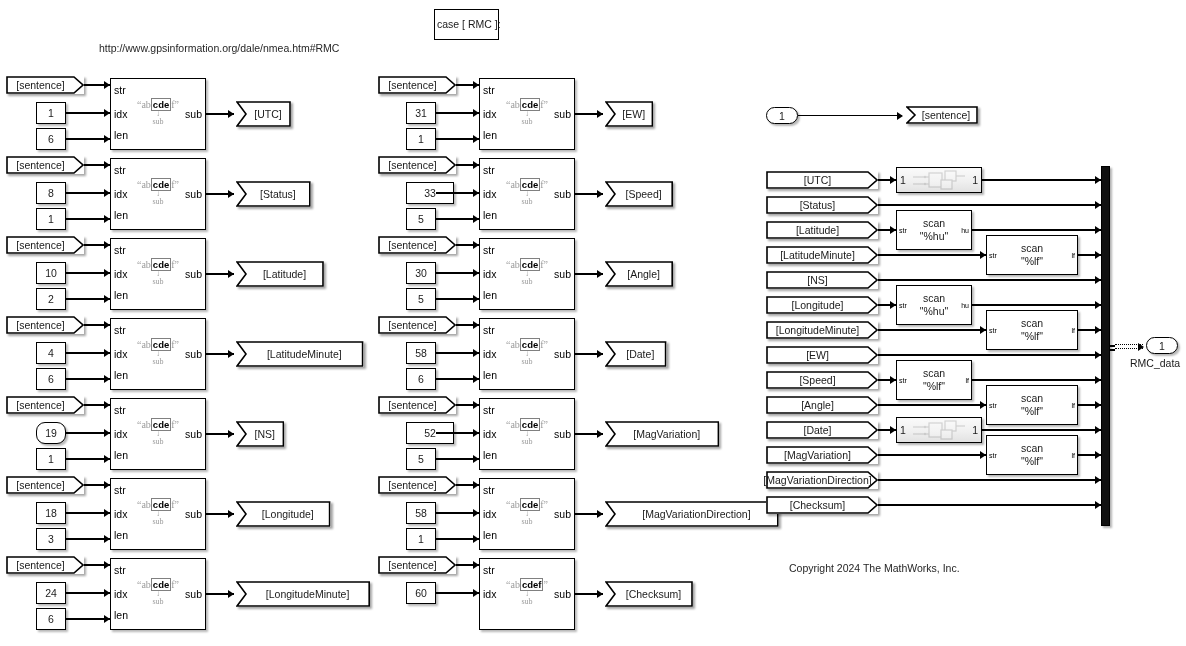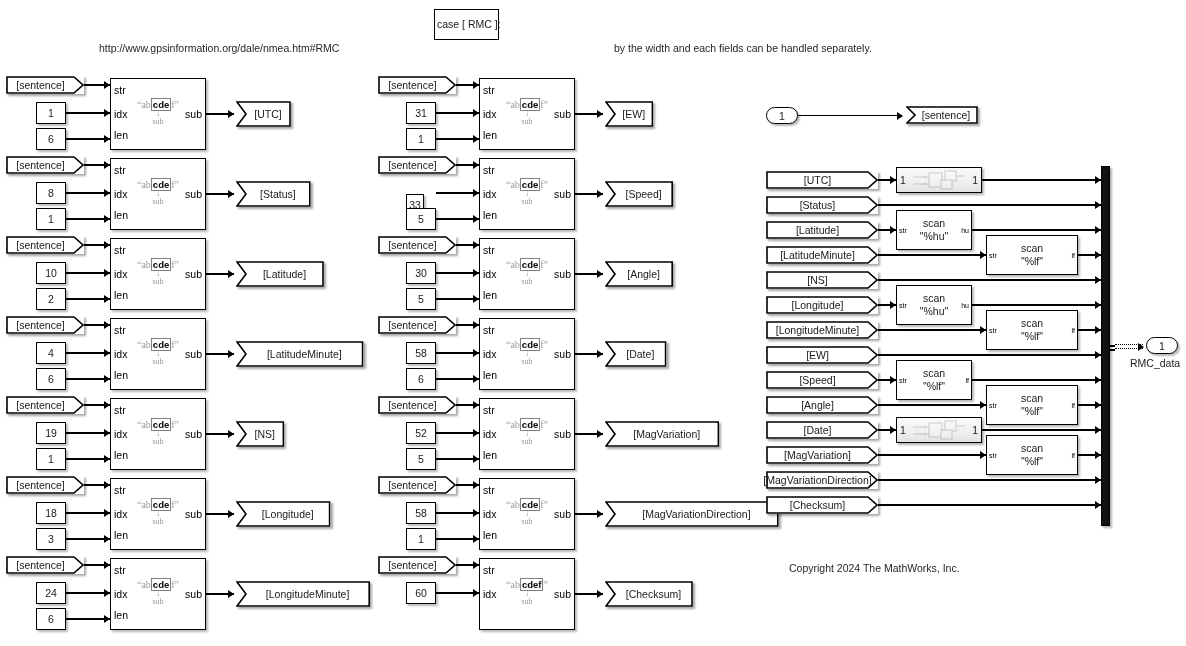--- a/index.html
+++ b/index.html
@@ -163,21 +163,20 @@
 
 <div class="annot" style="left:99px; top:13px;">
   <div>http://www.gpsinformation.org/dale/nmea.htm#RMC</div>
 </div>
 
 <div class="annot-box" style="left:434px; top:9px; width:65px; height:31px;">
   <span>case [ RMC ]:</span>
 </div>
 
 <div class="annot" style="left:614px; top:13px;">
-  <div>by the width and each fields can be handled separately.</div>
 </div>
 
 <div class="annot" style="left:789px; top:561px;">Copyright 2024 The MathWorks, Inc.</div>
 
 <div id="extract-columns">
     <div class="tag" style="left:6px; top:76px; width:78px; height:18px;">
       <svg class="outline" viewBox="0 0 78 18" preserveAspectRatio="none">
         <path d="M1,1 L68,1 L77,9 L68,17 L1,17 Z" fill="#fff" stroke="#000" stroke-width="1.6"></path>
       </svg>
       <span style="padding-right:9px;">[sentence]</span>
@@ -325,21 +324,21 @@
       <span style="padding-left:9px;">[LatitudeMinute]</span>
     </div>
     <div class="tag" style="left:6px; top:396px; width:78px; height:18px;">
       <svg class="outline" viewBox="0 0 78 18" preserveAspectRatio="none">
         <path d="M1,1 L68,1 L77,9 L68,17 L1,17 Z" fill="#fff" stroke="#000" stroke-width="1.6"></path>
       </svg>
       <span style="padding-right:9px;">[sentence]</span>
     </div>
     <div class="wire h" style="left:84px; top:404.3px; width:26px;"></div>
     <div class="arrowhead" style="left:104px; top:401px;"></div>
-    <div class="constblk" style="left:36px; top:422px; width:30px; height:22px;">
+    <div class="constblk" style="left:36px; top:422px; width:30px; height:22px;border-radius:9px;">
       <span>19</span>
     </div>
     <div class="wire h" style="left:66px; top:432.3px; width:44px;"></div>
     <div class="arrowhead" style="left:104px; top:429px;"></div>
     <div class="constblk" style="left:36px; top:448px; width:30px; height:22px;">
       <span>1</span>
     </div>
     <div class="wire h" style="left:66px; top:458.3px; width:44px;"></div>
     <div class="arrowhead" style="left:104px; top:455px;"></div>
     <div class="blk substr" style="left:110px; top:398px; width:96px; height:72px;">
@@ -473,21 +472,21 @@
       <span style="padding-left:9px;">[EW]</span>
     </div>
     <div class="tag" style="left:378px; top:156px; width:78px; height:18px;">
       <svg class="outline" viewBox="0 0 78 18" preserveAspectRatio="none">
         <path d="M1,1 L68,1 L77,9 L68,17 L1,17 Z" fill="#fff" stroke="#000" stroke-width="1.6"></path>
       </svg>
       <span style="padding-right:9px;">[sentence]</span>
     </div>
     <div class="wire h" style="left:456px; top:164.3px; width:23px;"></div>
     <div class="arrowhead" style="left:473px; top:161px;"></div>
-    <div class="constblk" style="left:406px; top:194px; width:18px; height:22px;">
+    <div class="constblk" style="left:406px; top:182px; width:48px; height:22px;">
       <span>33</span>
     </div>
     <div class="wire h" style="left:436px; top:192.3px; width:43px;"></div>
     <div class="arrowhead" style="left:473px; top:189px;"></div>
     <div class="constblk" style="left:406px; top:208px; width:30px; height:22px;">
       <span>5</span>
     </div>
     <div class="wire h" style="left:436px; top:218.3px; width:43px;"></div>
     <div class="arrowhead" style="left:473px; top:215px;"></div>
     <div class="blk substr" style="left:479px; top:158px; width:96px; height:72px;">
@@ -584,21 +583,21 @@
       <span style="padding-left:9px;">[Date]</span>
     </div>
     <div class="tag" style="left:378px; top:396px; width:78px; height:18px;">
       <svg class="outline" viewBox="0 0 78 18" preserveAspectRatio="none">
         <path d="M1,1 L68,1 L77,9 L68,17 L1,17 Z" fill="#fff" stroke="#000" stroke-width="1.6"></path>
       </svg>
       <span style="padding-right:9px;">[sentence]</span>
     </div>
     <div class="wire h" style="left:456px; top:404.3px; width:23px;"></div>
     <div class="arrowhead" style="left:473px; top:401px;"></div>
-    <div class="constblk" style="left:406px; top:422px; width:30px; height:22px;">
+    <div class="constblk" style="left:406px; top:422px; width:48px; height:22px;">
       <span>52</span>
     </div>
     <div class="wire h" style="left:436px; top:432.3px; width:43px;"></div>
     <div class="arrowhead" style="left:473px; top:429px;"></div>
     <div class="constblk" style="left:406px; top:448px; width:30px; height:22px;">
       <span>5</span>
     </div>
     <div class="wire h" style="left:436px; top:458.3px; width:43px;"></div>
     <div class="arrowhead" style="left:473px; top:455px;"></div>
     <div class="blk substr" style="left:479px; top:398px; width:96px; height:72px;">

